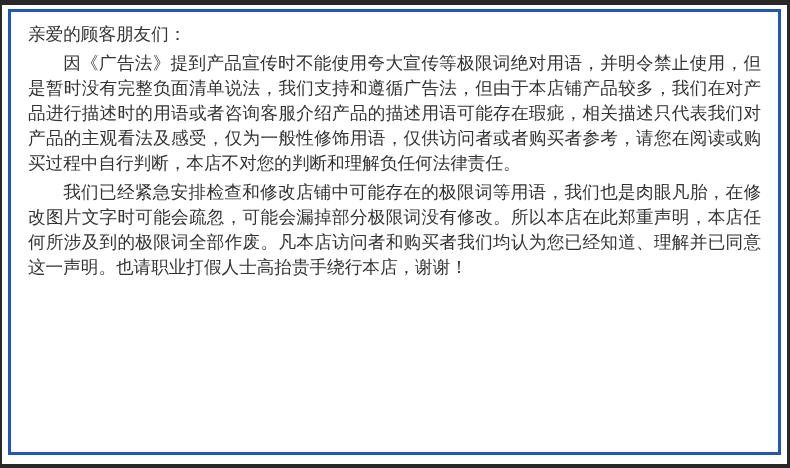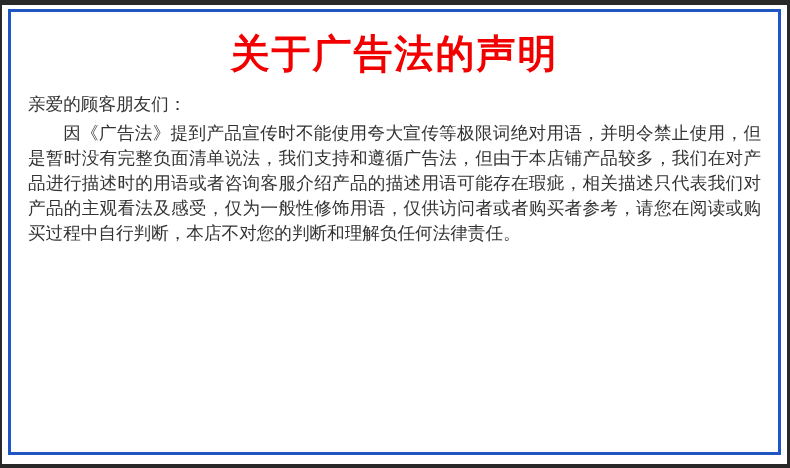--- a/index.html
+++ b/index.html
@@ -46,19 +46,19 @@
   }
   .para {
     text-indent: 2em;
   }
 </style>
 </head>
 <body>
 
 <div class="page">
   <div class="inner-frame">
-    <h1 class="title">关于广告法的声明</h1>
     <div class="body-text">
       <p class="greeting">亲爱的顾客朋友们：</p>
       <p class="para">因《广告法》提到产品宣传时不能使用夸大宣传等极限词绝对用语，并明令禁止使用，但是暂时没有完整负面清单说法，我们支持和遵循广告法，但由于本店铺产品较多，我们在对产品进行描述时的用语或者咨询客服介绍产品的描述用语可能存在瑕疵，相关描述只代表我们对产品的主观看法及感受，仅为一般性修饰用语，仅供访问者或者购买者参考，请您在阅读或购买过程中自行判断，本店不对您的判断和理解负任何法律责任。</p>
+      <p class="para">我们已经紧急安排检查和修改店铺中可能存在的极限词等用语，我们也是肉眼凡胎，在修改图片文字时可能会疏忽，可能会漏掉部分极限词没有修改。所以本店在此郑重声明，本店任何所涉及到的极限词全部作废。凡本店访问者和购买者我们均认为您已经知道、理解并已同意这一声明。也请职业打假人士高抬贵手绕行本店，谢谢！</p>
     </div>
   </div>
 </div>
 
 </body></html>

